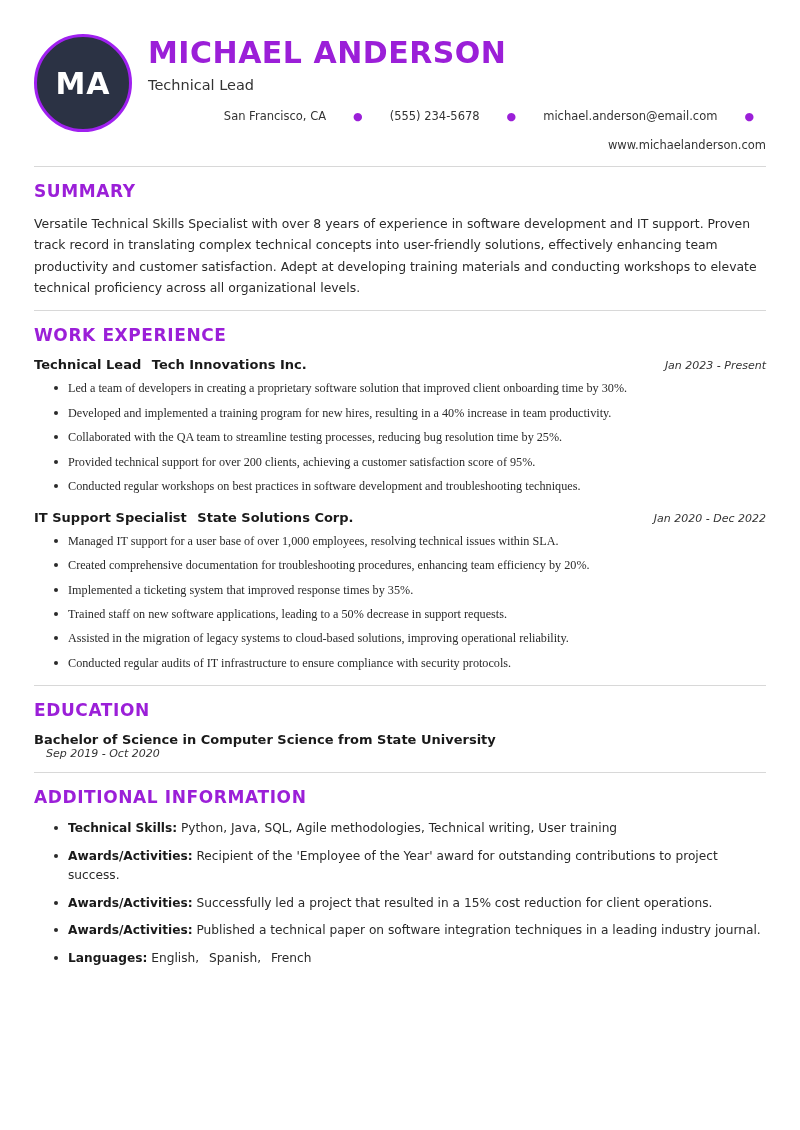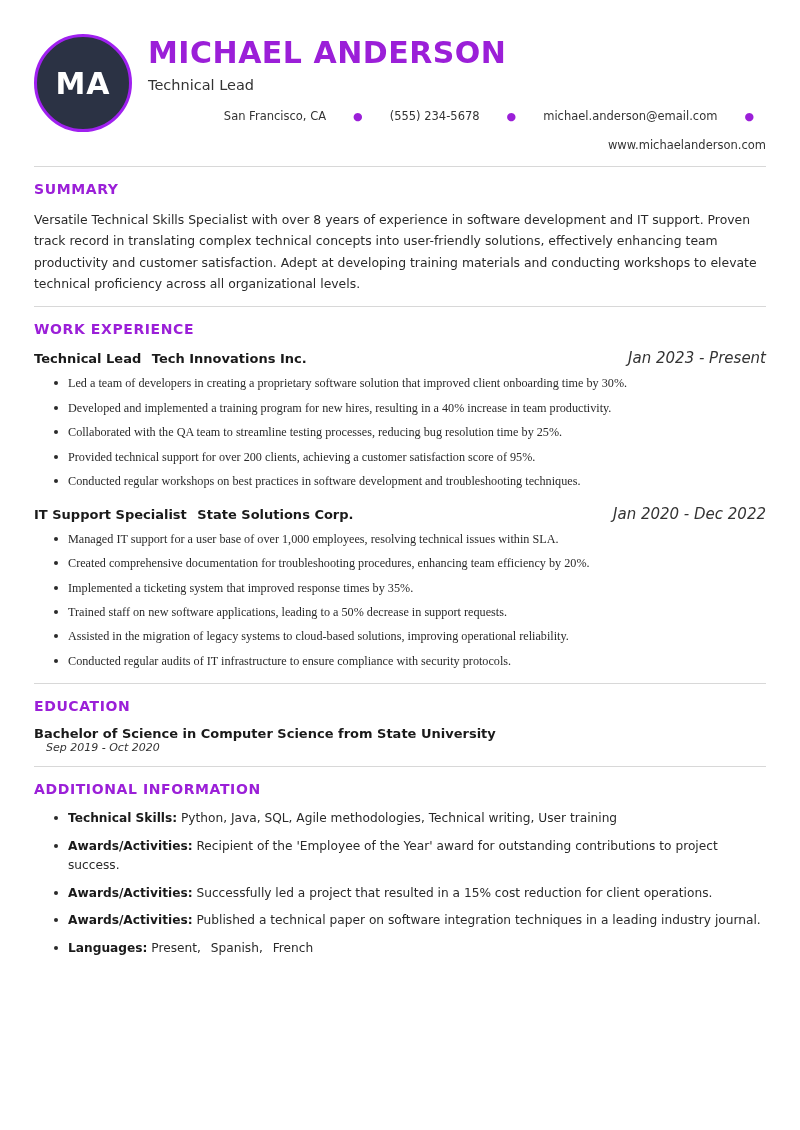--- a/index.html
+++ b/index.html
@@ -86,21 +86,21 @@
   }
 
   
   .section {
     padding-top: 14px;
     padding-bottom: 12px;
     border-bottom: 1px solid #d8d8d8;
   }
   .section.last { border-bottom: none; }
   .section-title {
-    font-size: 14px;
+    font-size: 17px;
     font-weight: bold;
     color: #9b1fd8;
     letter-spacing: 0.6px;
     margin: 0 0 12px 0;
     text-transform: uppercase;
   }
   .summary-text {
     font-size: 12.4px;
     line-height: 1.72;
     color: #2a2a2a;
@@ -117,21 +117,21 @@
     justify-content: space-between;
     margin-bottom: 7px;
   }
   .job-head-left {
     font-size: 13px;
     font-weight: bold;
     color: #1a1a1a;
   }
   .job-role { margin-right: 6px; }
   .job-dates {
-    font-size: 15px;
+    font-size: 11px;
     font-style: italic;
     color: #333333;
     white-space: nowrap;
     padding-left: 12px;
   }
   ul.bullets {
     margin: 0;
     padding: 0 0 0 20px;
     list-style: none;
   }
@@ -297,20 +297,20 @@
       <li>
         <span class="info-label">Awards/Activities:</span>
         <span class="info-value">Successfully led a project that resulted in a 15% cost reduction for client operations.</span>
       </li>
       <li>
         <span class="info-label">Awards/Activities:</span>
         <span class="info-value">Published a technical paper on software integration techniques in a leading industry journal.</span>
       </li>
       <li>
         <span class="info-label">Languages:</span>
-        <span class="lang-item">Present,</span>
+        <span class="lang-item">English,</span>
         <span class="lang-item">Spanish,</span>
         <span class="lang-item">French</span>
       </li>
     </ul>
   </div>
 
 </div>
 
 </body></html>

